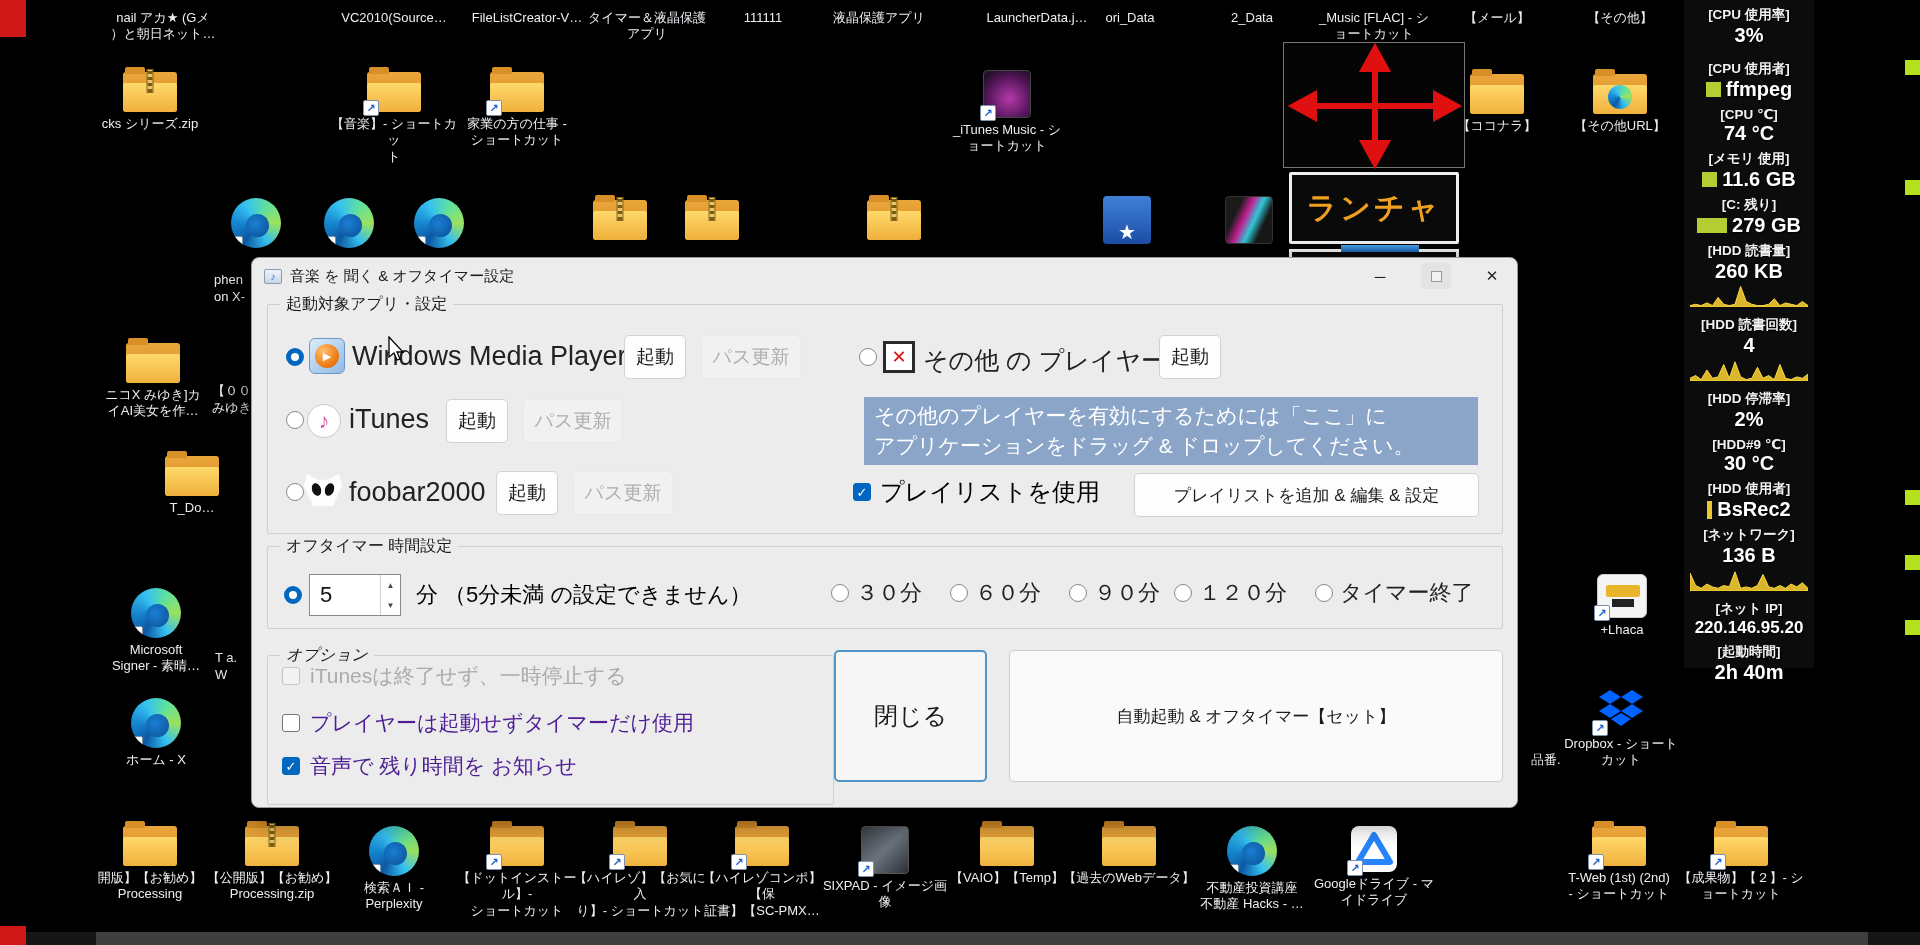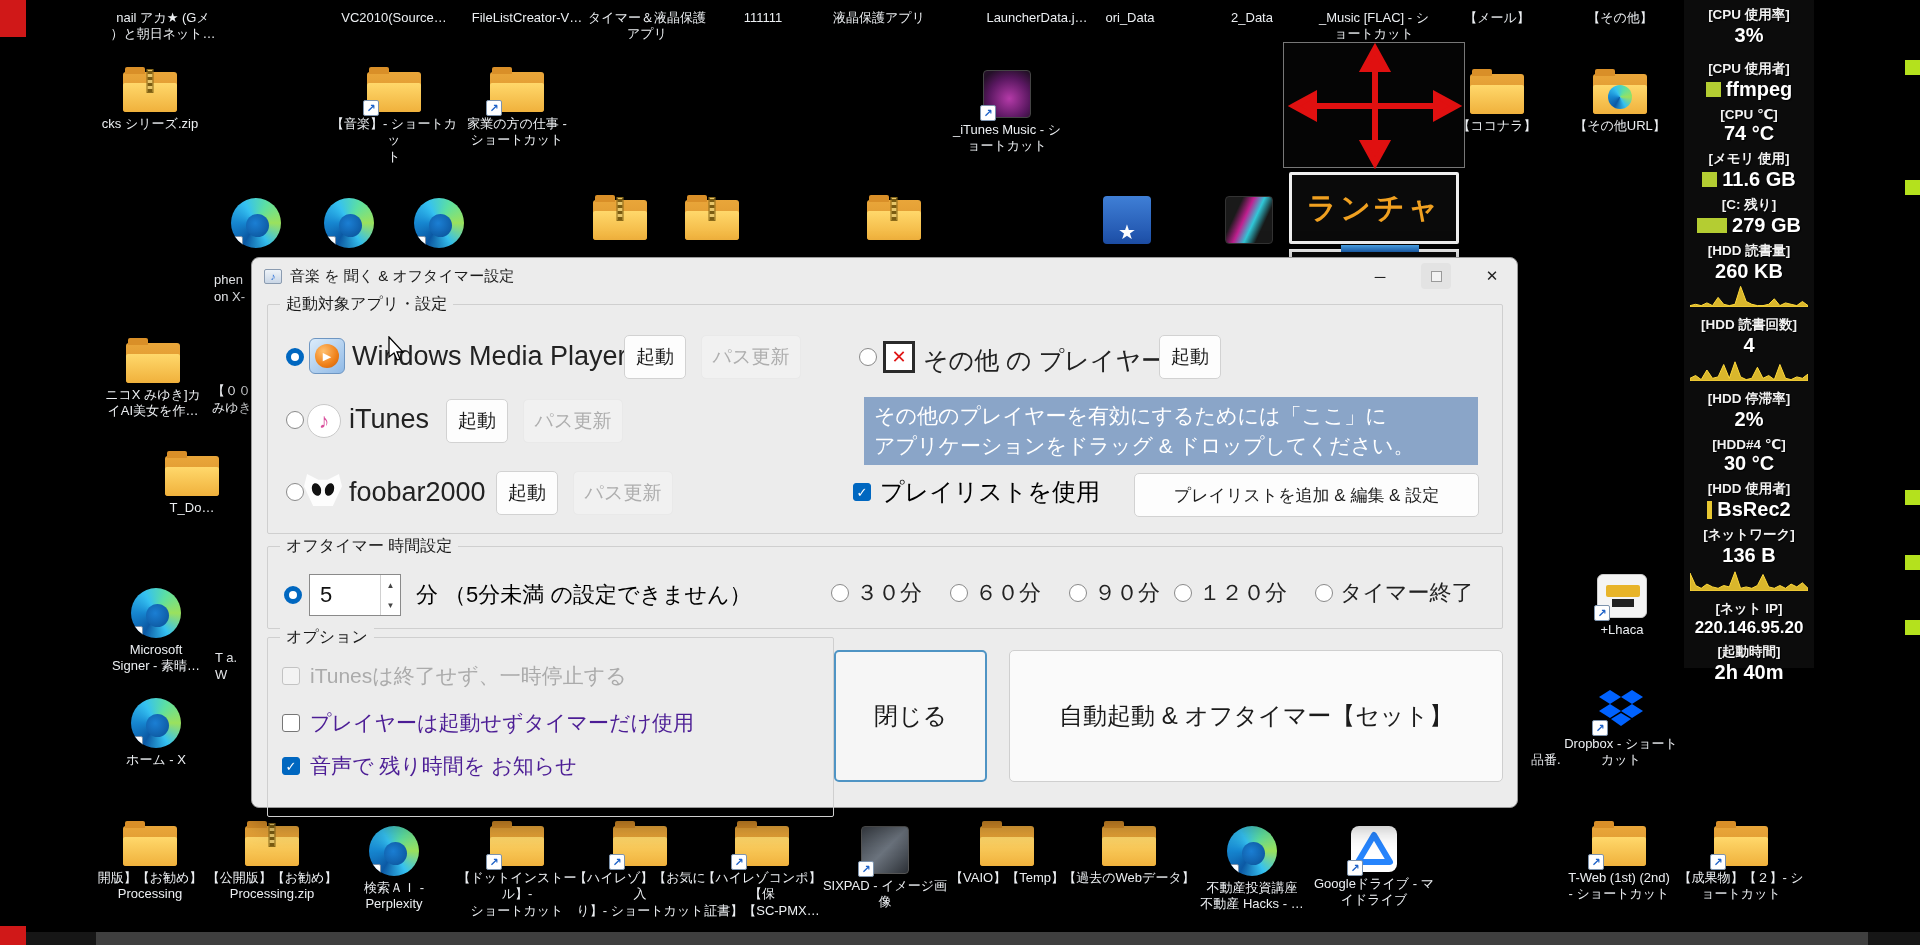--- a/index.html
+++ b/index.html
@@ -115,21 +115,21 @@
     font-size:21px; line-height:30px; padding:4px 10px;}
 
   #spinner{ position:absolute; left:57px; top:316px; width:92px; height:42px; background:#fff; border:1px solid #8a8a8a; display:flex;}
   #spin-val{ flex:1; font-size:22px; color:#111; padding:7px 0 0 10px;}
   #spin-btns{ width:20px; border-left:1px solid #d0d0d0; display:flex; flex-direction:column;}
   #spin-btns div{ flex:1; display:flex; align-items:center; justify-content:center; font-size:8px; color:#444;}
 
   #close-btn{ position:absolute; left:582px; top:392px; width:153px; height:132px; background:#f6f6f6; border:2px solid #4f94c4;
     border-radius:5px; display:flex; align-items:center; justify-content:center; font-size:24px; color:#1b1b1b;}
   #set-btn{ position:absolute; left:757px; top:392px; width:494px; height:132px; background:#fafafa; border:1px solid #cfcfcf;
-    border-radius:5px; display:flex; align-items:center; justify-content:center; font-size:24px; color:#1b1b1b;}
+    border-radius:5px; display:flex; align-items:center; justify-content:center; font-size:17px; color:#1b1b1b;}
 
   .timer-radio{ position:absolute; display:flex; align-items:center; gap:7px; top:320px;}
   .timer-radio .r{ width:18px; height:18px; border-radius:50%; background:#fff; border:1px solid #8a8a8a;}
   .timer-radio .t{ font-size:22px; color:#222;}
 
   .opt-row{ position:absolute; display:flex; align-items:center; gap:10px;}
   .opt-row .t{ font-size:21px; color:#4c1d95;}
   .opt-row.dis .t{ color:#ababab;}
   .opt-cb{ width:18px; height:18px; border:1px solid #767676; background:#fff; border-radius:3px; display:flex; align-items:center;
     justify-content:center; font-size:13px; color:#fff; flex:0 0 auto;}
@@ -223,21 +223,21 @@
             <polygon points="0,22 0.0,19.3 5.6,16.5 11.2,20.6 16.9,11.0 22.5,19.3 28.1,17.9 33.7,5.5 39.3,19.3 45.0,2.8 50.6,17.9 56.2,20.6 61.8,19.3 67.4,8.3 73.0,19.3 78.7,16.5 84.3,20.6 89.9,5.5 95.5,19.3 101.1,20.6 106.8,17.9 112.4,19.3 118.0,15.1 118,22" fill="#d9b62c" stroke="#ffd93a" stroke-width="1"></polygon>
           </svg></div>
       </div>
       <div class="mon-item">
         <div class="mon-label">[HDD 停滞率]</div>
         <div class="mon-valrow">
           <div class="mon-value">2%</div>
         </div>
       </div>
       <div class="mon-item">
-        <div class="mon-label">[HDD#4 ℃]</div>
+        <div class="mon-label">[HDD#9 ℃]</div>
         <div class="mon-valrow">
           <div class="mon-value">30 °C</div>
         </div>
       </div>
       <div class="mon-item">
         <div class="mon-label">[HDD 使用者]</div>
         <div class="mon-valrow">
           <div class="sw-tick"></div>
           <div class="mon-value">BsRec2</div>
         </div>
@@ -341,21 +341,21 @@
         <div class="timer-radio" style="left: 922px;">
           <div class="r"></div>
           <div class="t">１２０分</div>
         </div>
         <div class="timer-radio" style="left: 1063px;">
           <div class="r"></div>
           <div class="t">タイマー終了</div>
         </div>
       </div>
 
-    <div class="fieldset" style="left:15px; top:379px; width:567px; height:180px;">
+    <div class="fieldset" style="left:15px; top:397px; width:567px; height:150px;font-style:italic;">
       <div class="legend">オプション</div>
     </div>
     <div id="option-rows">
         <div class="opt-row dis" style="left: 30px; top: 404px;">
           <div class="opt-cb dis"></div>
           <div class="t">iTunesは終了せず、一時停止する</div>
         </div>
         <div class="opt-row" style="left: 30px; top: 451px;">
           <div class="opt-cb"></div>
           <div class="t">プレイヤーは起動せずタイマーだけ使用</div>

